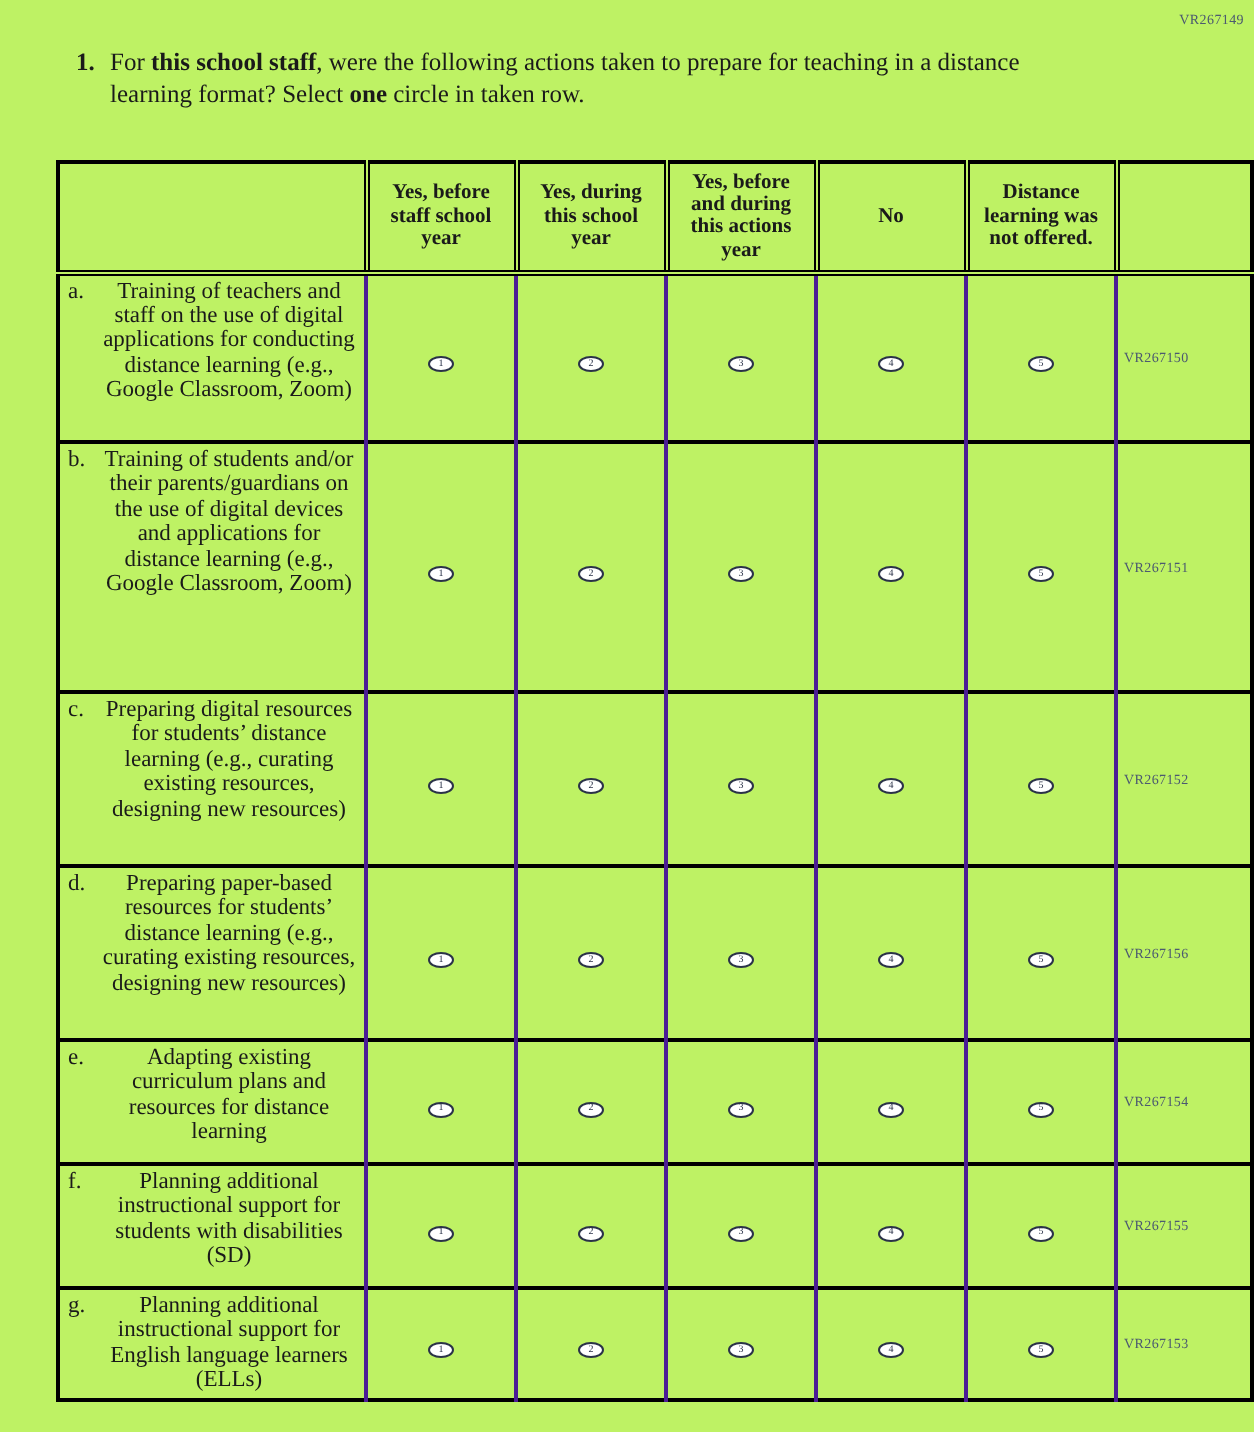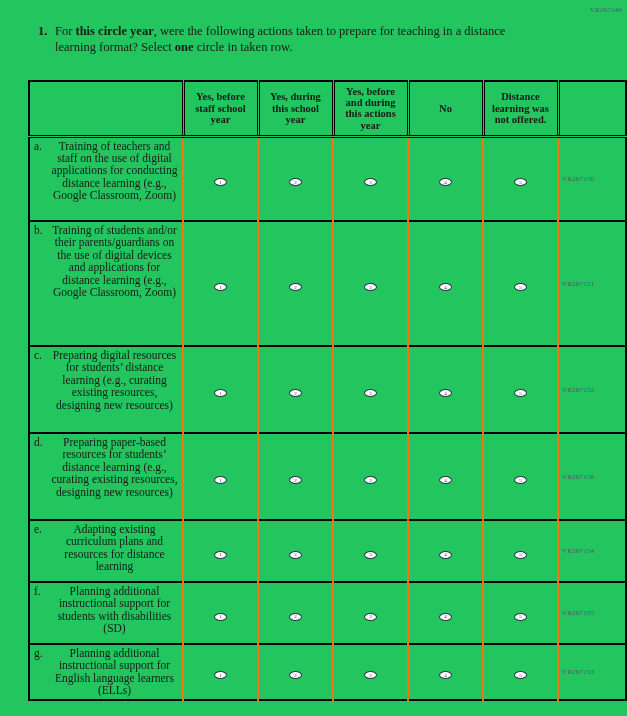--- a/index.html
+++ b/index.html
@@ -1,21 +1,21 @@
 <!DOCTYPE html>
 <html><head>
 <meta charset="utf-8">
 <style>
   * { margin: 0; padding: 0; box-sizing: border-box; }
   html, body { background: #e8e8e8; }
   .page {
     position: relative;
     width: 627px;
     height: 716px;
-    background: #22c55e;
+    background: #bef264;
     font-family: "Liberation Serif", serif;
     color: #1a1a1a;
     overflow: hidden;
   }
   .page-code {
     position: absolute;
     top: 6px;
     right: 5px;
     font-size: 7px;
     letter-spacing: 0.2px;
@@ -54,21 +54,21 @@
     font-size: 10.5px;
     line-height: 1.08;
     text-align: center;
     vertical-align: middle;
     padding: 3px 2px;
     height: 55px;
   }
   thead th.stub-h { border-left: none; }
 
   tbody td {
-    border-left: 2px solid #f97316;
+    border-left: 2px solid #4c1d95;
     border-top: 2px solid #000;
   }
   tbody td.stub { border-left: none; vertical-align: top; padding: 2px 3px 2px 4px; }
   tbody tr:nth-child(1) td { height: 85px; }
   tbody tr:nth-child(2) td { height: 125px; }
   tbody tr:nth-child(3) td { height: 87px; }
   tbody tr:nth-child(4) td { height: 87px; }
   tbody tr:nth-child(5) td { height: 62px; }
   tbody tr:nth-child(6) td { height: 62px; }
   tbody tr:nth-child(7) td { height: 55px; }
@@ -106,21 +106,21 @@
 </style>
 </head>
 <body>
 
 <div class="page">
 
   <div class="page-code">VR267149</div>
 
   <div class="question">
     <span class="q-number">1.</span>
-    <span class="q-text"><span>For </span><b>this circle year</b><span>, were the following actions taken to prepare for teaching in a distance learning format? Select </span><b>one</b><span> circle in taken row.</span></span>
+    <span class="q-text"><span>For </span><b>this school staff</b><span>, were the following actions taken to prepare for teaching in a distance learning format? Select </span><b>one</b><span> circle in taken row.</span></span>
   </div>
 
   <table class="survey">
     <colgroup>
       <col class="c-stub">
         <col class="c-opt">
         <col class="c-opt">
         <col class="c-opt">
         <col class="c-opt">
         <col class="c-opt">

